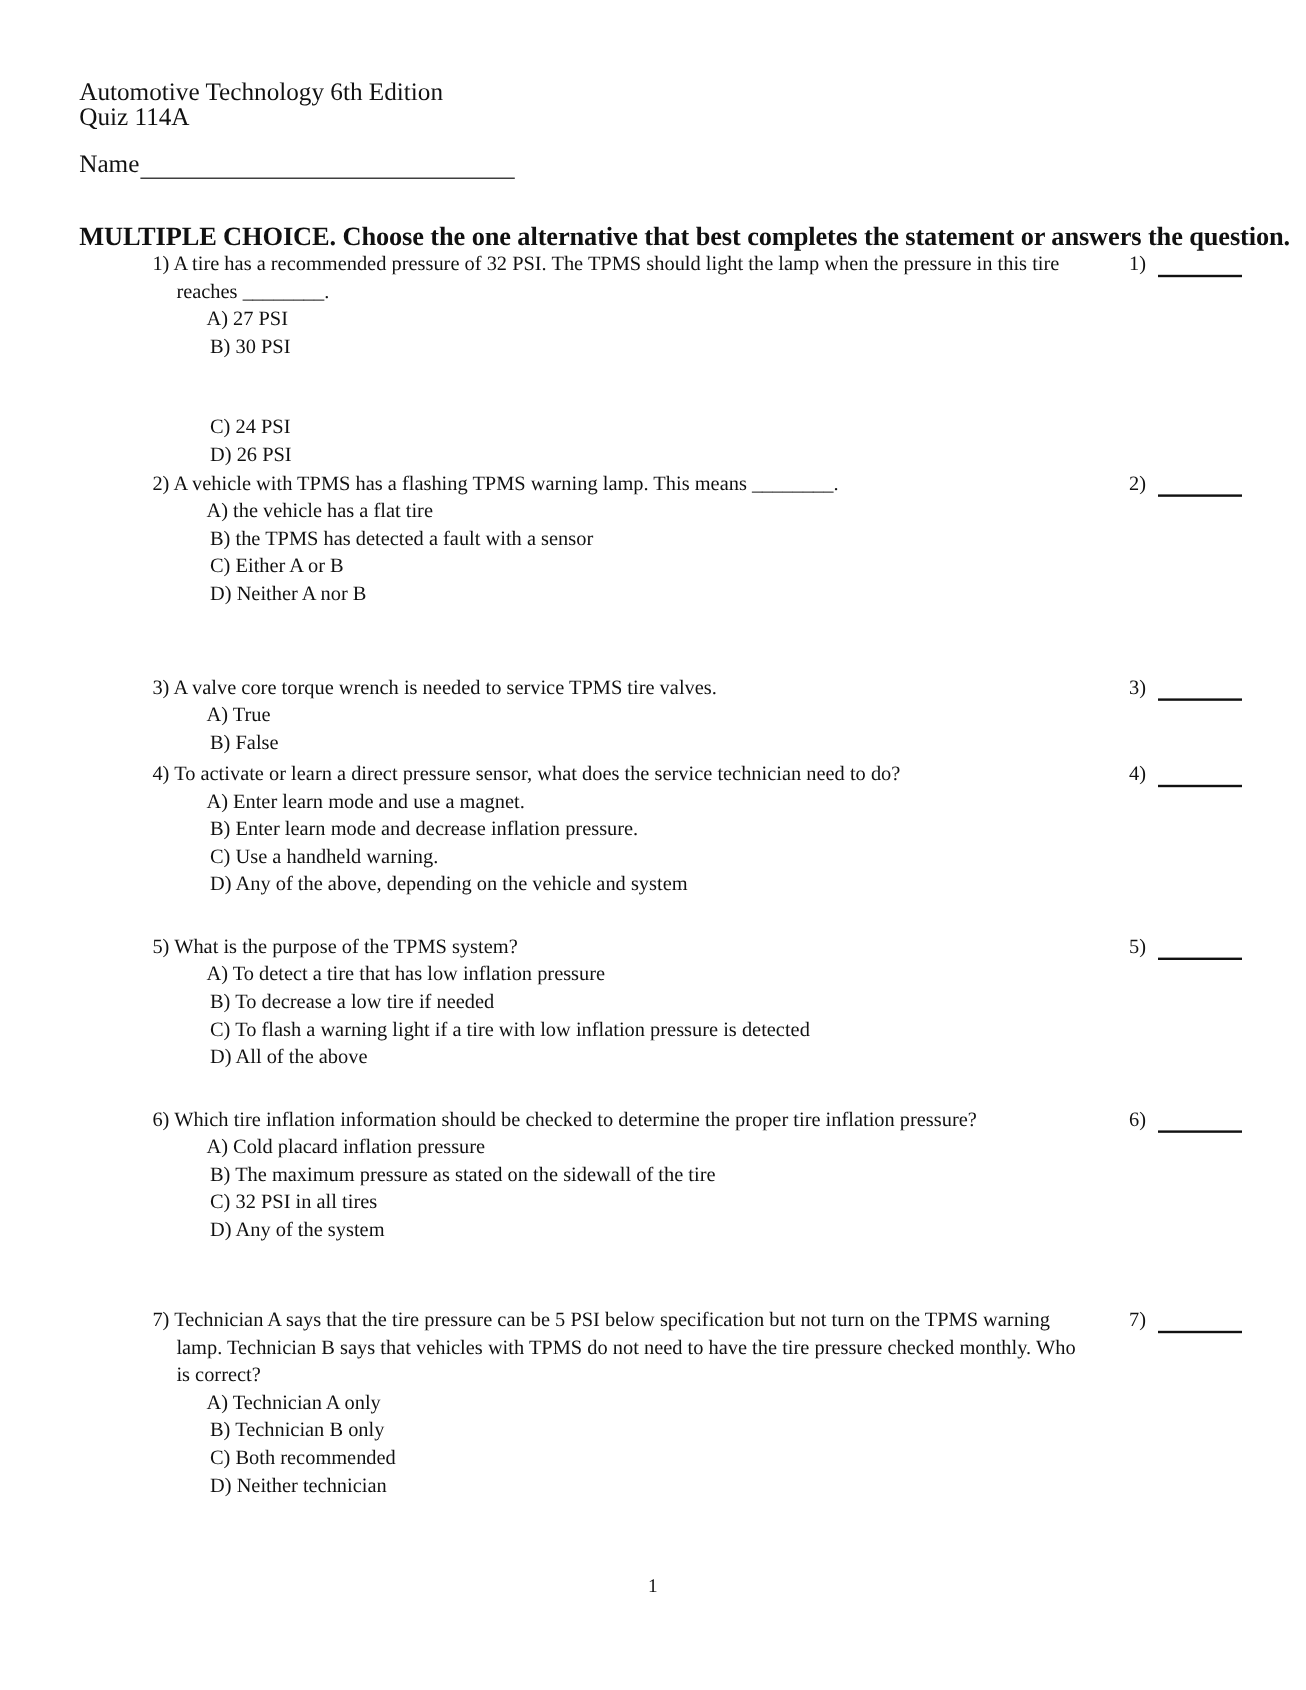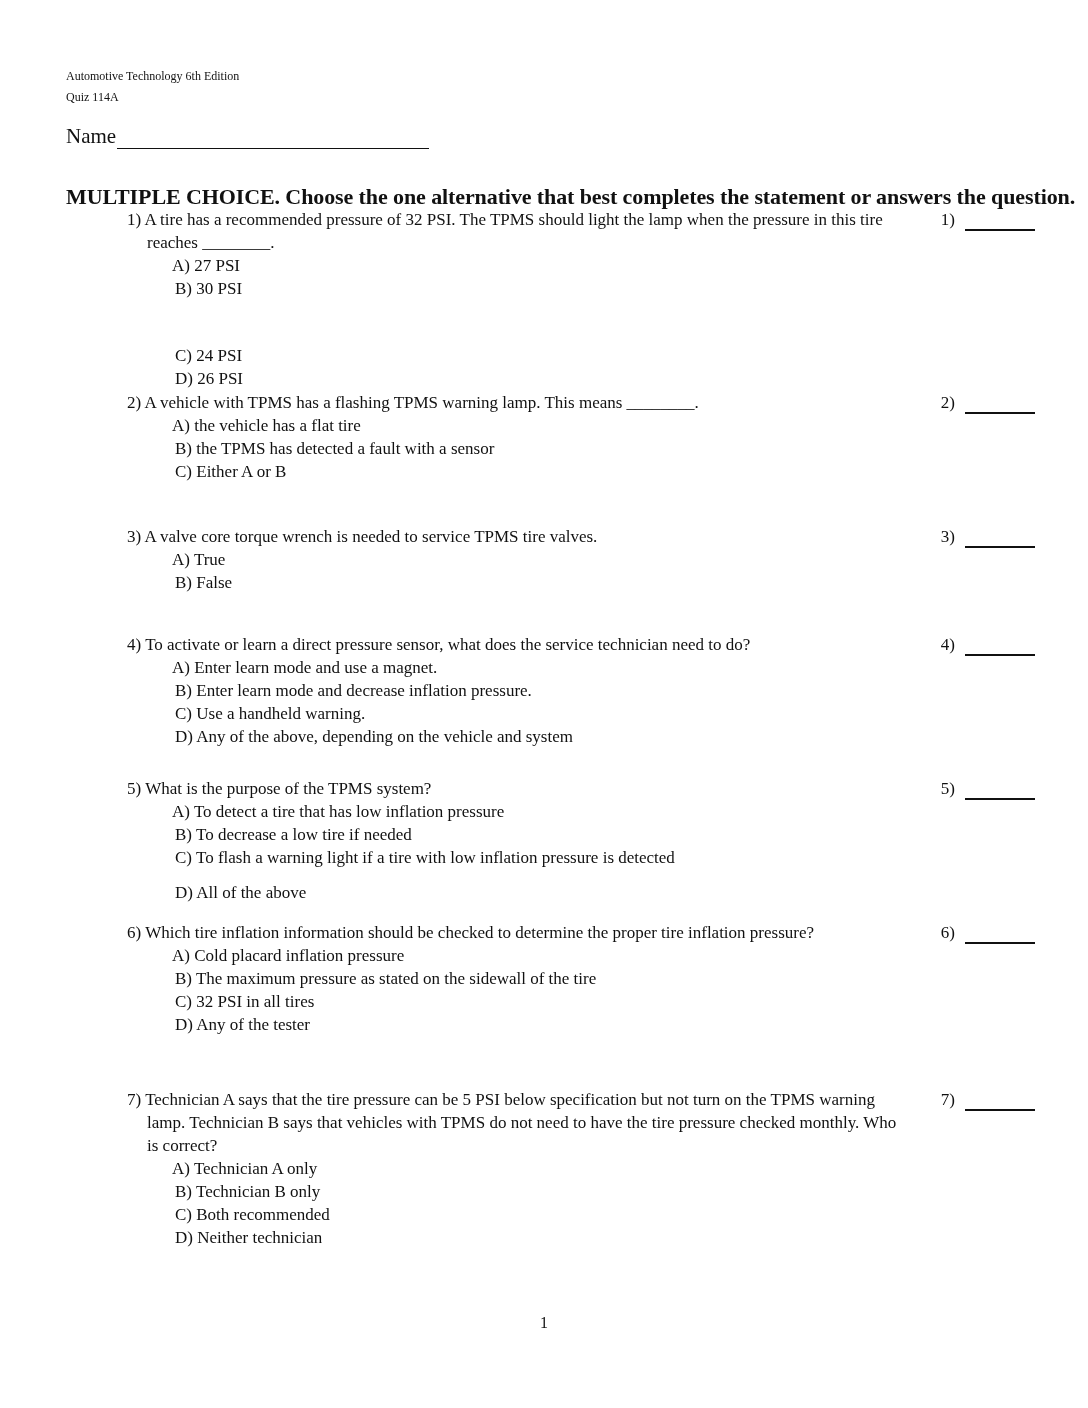--- a/index.html
+++ b/index.html
@@ -1,17 +1,17 @@
 <!DOCTYPE html>
 <html><head>
 <meta charset="utf-8">
 <style>
   html, body { margin: 0; padding: 0; background: #ffffff; }
   body { width: 1088px; height: 1408px; position: relative; overflow: hidden; color: #111; font-family: "Liberation Serif", "DejaVu Serif", serif; }
-  .header { position: absolute; left: 66px; top: 66px; font-size: 12px; line-height: 21px; }
+  .header { position: absolute; left: 66px; top: 66px; font-size: 21px; line-height: 21px; }
   .name-line { position: absolute; left: 66px; top: 124px; font-size: 21px; display: flex; align-items: flex-end; }
   .name-blank { display: inline-block; width: 312px; border-bottom: 1px solid #111; height: 18px; margin-left: 1px; }
   .instructions { position: absolute; left: 66px; top: 184px; font-size: 22px; font-weight: bold; letter-spacing: -0.1px; }
   .question { position: absolute; left: 127px; width: 930px; font-size: 17px; line-height: 23px; }
   .q-stem { width: 760px; padding-left: 20px; text-indent: -20px; }
   .q-options { padding-left: 45px; }
   .q-option { display: block; }
   .answer-slot { position: absolute; left: 802px; top: 0; display: flex; align-items: flex-end; font-size: 17px; }
   .answer-num { display: inline-block; width: 26px; text-align: right; }
   .answer-blank { display: inline-block; width: 70px; border-bottom: 2px solid #111; margin-left: 10px; height: 16px; }
@@ -45,27 +45,28 @@
         <span class="answer-num">1)</span>
         <span class="answer-blank"></span>
       </div>
     </div>
     <div class="question" style="top: 391px;">
       <div class="q-stem"><span>2)</span> <span>A vehicle with TPMS has a flashing TPMS warning lamp. This means ________.</span></div>
       <div class="q-options">
         <span class="q-option">A) the vehicle has a flat tire</span>
         <span class="q-option" style="padding-left: 3px;">B) the TPMS has detected a fault with a sensor</span>
         <span class="q-option" style="padding-left: 3px;">C) Either A or B</span>
+        <span class="q-option" style="padding-left: 3px;">D) Neither A nor B</span>
       </div>
       <div class="answer-slot">
         <span class="answer-num">2)</span>
         <span class="answer-blank"></span>
       </div>
     </div>
-    <div class="question" style="top: 525px;">
+    <div class="question" style="top: 561px;">
       <div class="q-stem"><span>3)</span> <span>A valve core torque wrench is needed to service TPMS tire valves.</span></div>
       <div class="q-options">
         <span class="q-option">A) True</span>
         <span class="q-option" style="padding-left: 3px;">B) False</span>
       </div>
       <div class="answer-slot">
         <span class="answer-num">3)</span>
         <span class="answer-blank"></span>
       </div>
     </div>
@@ -81,34 +82,34 @@
         <span class="answer-num">4)</span>
         <span class="answer-blank"></span>
       </div>
     </div>
     <div class="question" style="top: 777px;">
       <div class="q-stem"><span>5)</span> <span>What is the purpose of the TPMS system?</span></div>
       <div class="q-options">
         <span class="q-option">A) To detect a tire that has low inflation pressure</span>
         <span class="q-option" style="padding-left: 3px;">B) To decrease a low tire if needed</span>
         <span class="q-option" style="padding-left: 3px;">C) To flash a warning light if a tire with low inflation pressure is detected</span>
-        <span class="q-option" style="padding-left: 3px; margin-top: 12px;">D) All of the above</span>
+        <span class="q-option" style="padding-left: 3px;">D) All of the above</span>
       </div>
       <div class="answer-slot">
         <span class="answer-num">5)</span>
         <span class="answer-blank"></span>
       </div>
     </div>
     <div class="question" style="top: 921px;">
       <div class="q-stem"><span>6)</span> <span>Which tire inflation information should be checked to determine the proper tire inflation pressure?</span></div>
       <div class="q-options">
         <span class="q-option">A) Cold placard inflation pressure</span>
         <span class="q-option" style="padding-left: 3px;">B) The maximum pressure as stated on the sidewall of the tire</span>
         <span class="q-option" style="padding-left: 3px;">C) 32 PSI in all tires</span>
-        <span class="q-option" style="padding-left: 3px;">D) Any of the tester</span>
+        <span class="q-option" style="padding-left: 3px;">D) Any of the system</span>
       </div>
       <div class="answer-slot">
         <span class="answer-num">6)</span>
         <span class="answer-blank"></span>
       </div>
     </div>
     <div class="question" style="top: 1088px;">
       <div class="q-stem"><span>7)</span> <span>Technician A says that the tire pressure can be 5 PSI below specification but not turn on the TPMS warning lamp. Technician B says that vehicles with TPMS do not need to have the tire pressure checked monthly. Who is correct?</span></div>
       <div class="q-options">
         <span class="q-option">A) Technician A only</span>

